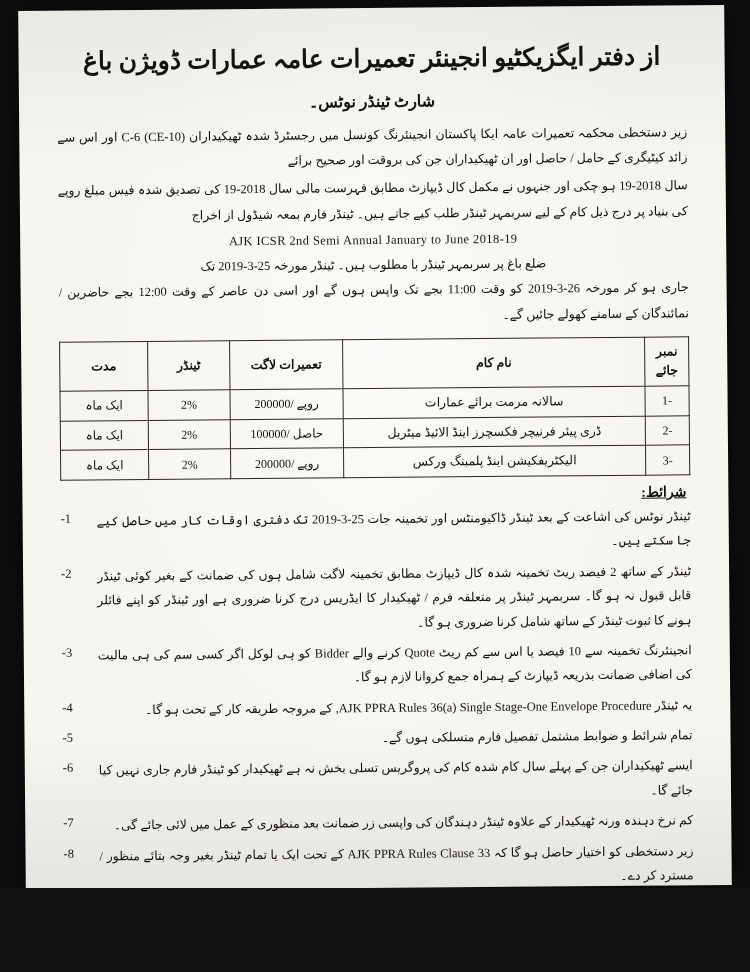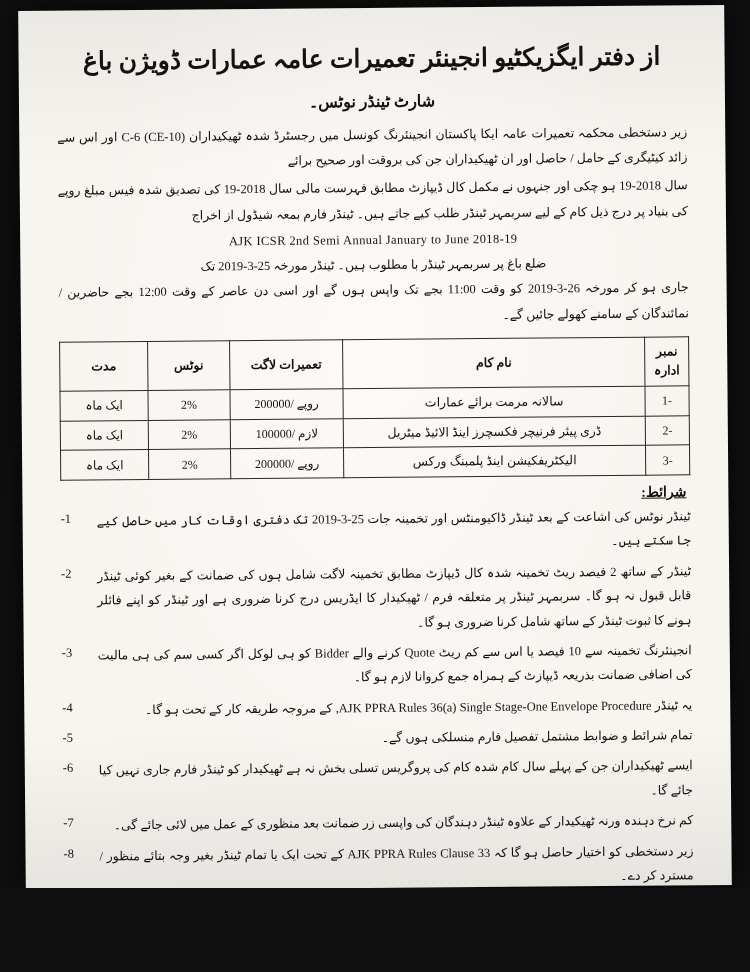--- a/index.html
+++ b/index.html
@@ -182,39 +182,39 @@
       <table class="works">
         <colgroup>
           <col class="c-sr">
             <col class="c-name">
             <col class="c-cost">
             <col class="c-earnest">
             <col class="c-duration">
         </colgroup>
         <thead>
           <tr>
-            <th>نمبر ادارہ</th>
+            <th>نمبر جائے</th>
             <th>نام کام</th>
             <th>تعمیرات لاگت</th>
-            <th>نوٹس</th>
+            <th>ٹینڈر</th>
             <th>مدت</th>
           </tr>
         </thead>
         <tbody>
           <tr>
             <td>-1</td>
             <td class="work-name">سالانہ مرمت برائے عمارات</td>
             <td>روپے /200000</td>
             <td>2%</td>
             <td>ایک ماہ</td>
           </tr>
           <tr>
             <td>-2</td>
             <td class="work-name">ڈری پیئر فرنیچر فکسچرز اینڈ الائیڈ میٹریل</td>
-            <td>لازم /100000</td>
+            <td>حاصل /100000</td>
             <td>2%</td>
             <td>ایک ماہ</td>
           </tr>
           <tr>
             <td>-3</td>
             <td class="work-name">الیکٹریفکیشن اینڈ پلمبنگ ورکس</td>
             <td>روپے /200000</td>
             <td>2%</td>
             <td>ایک ماہ</td>
           </tr>

